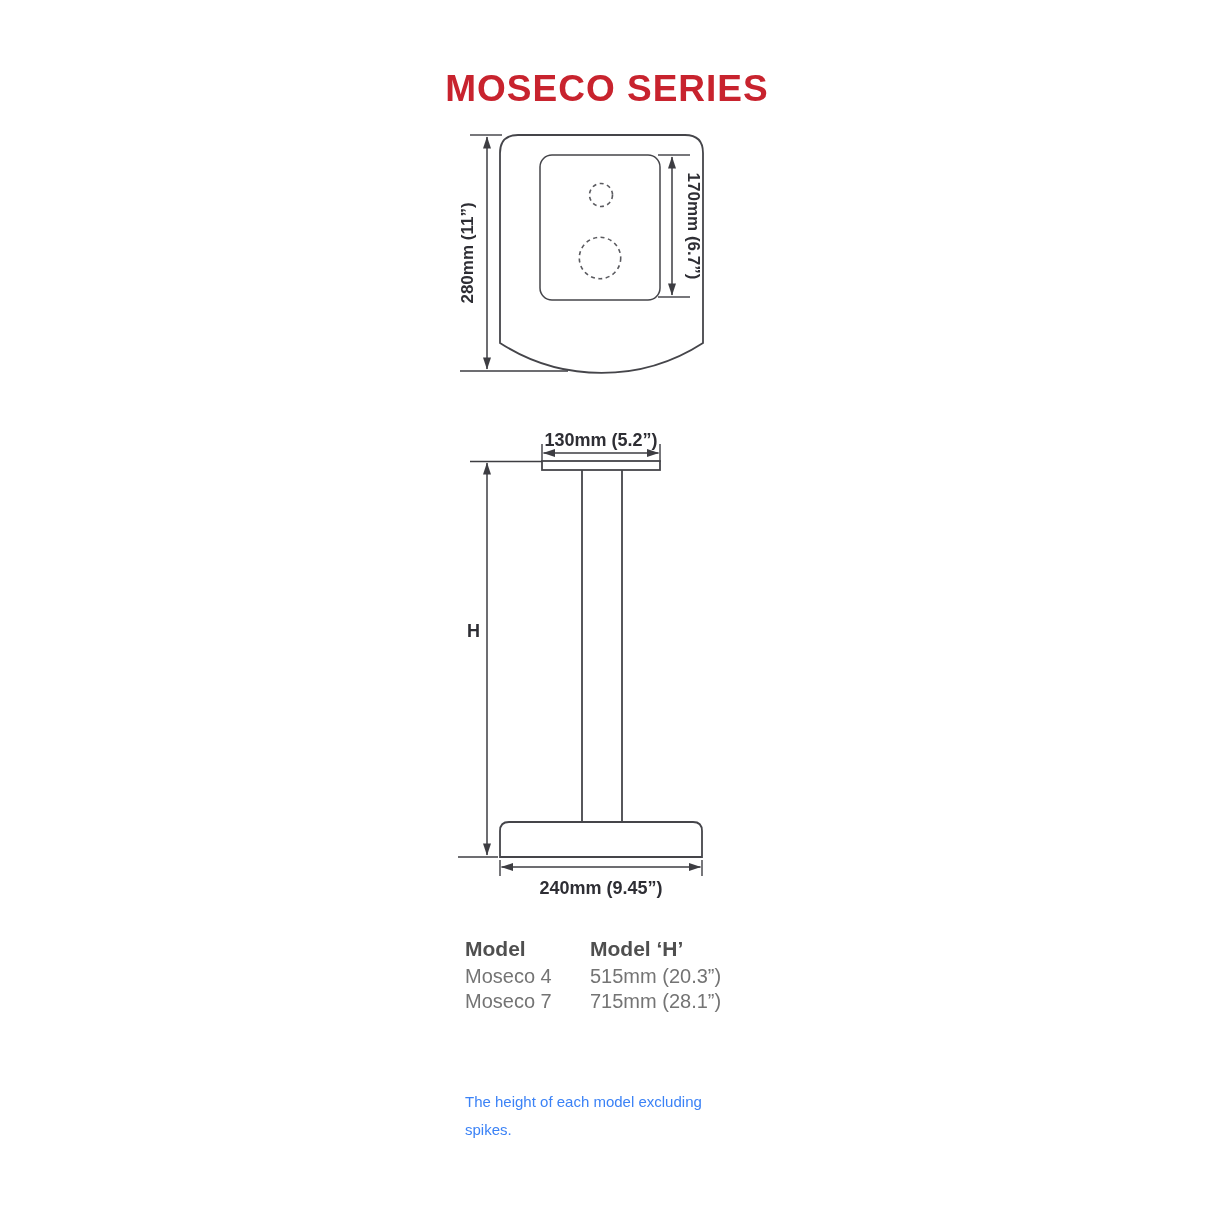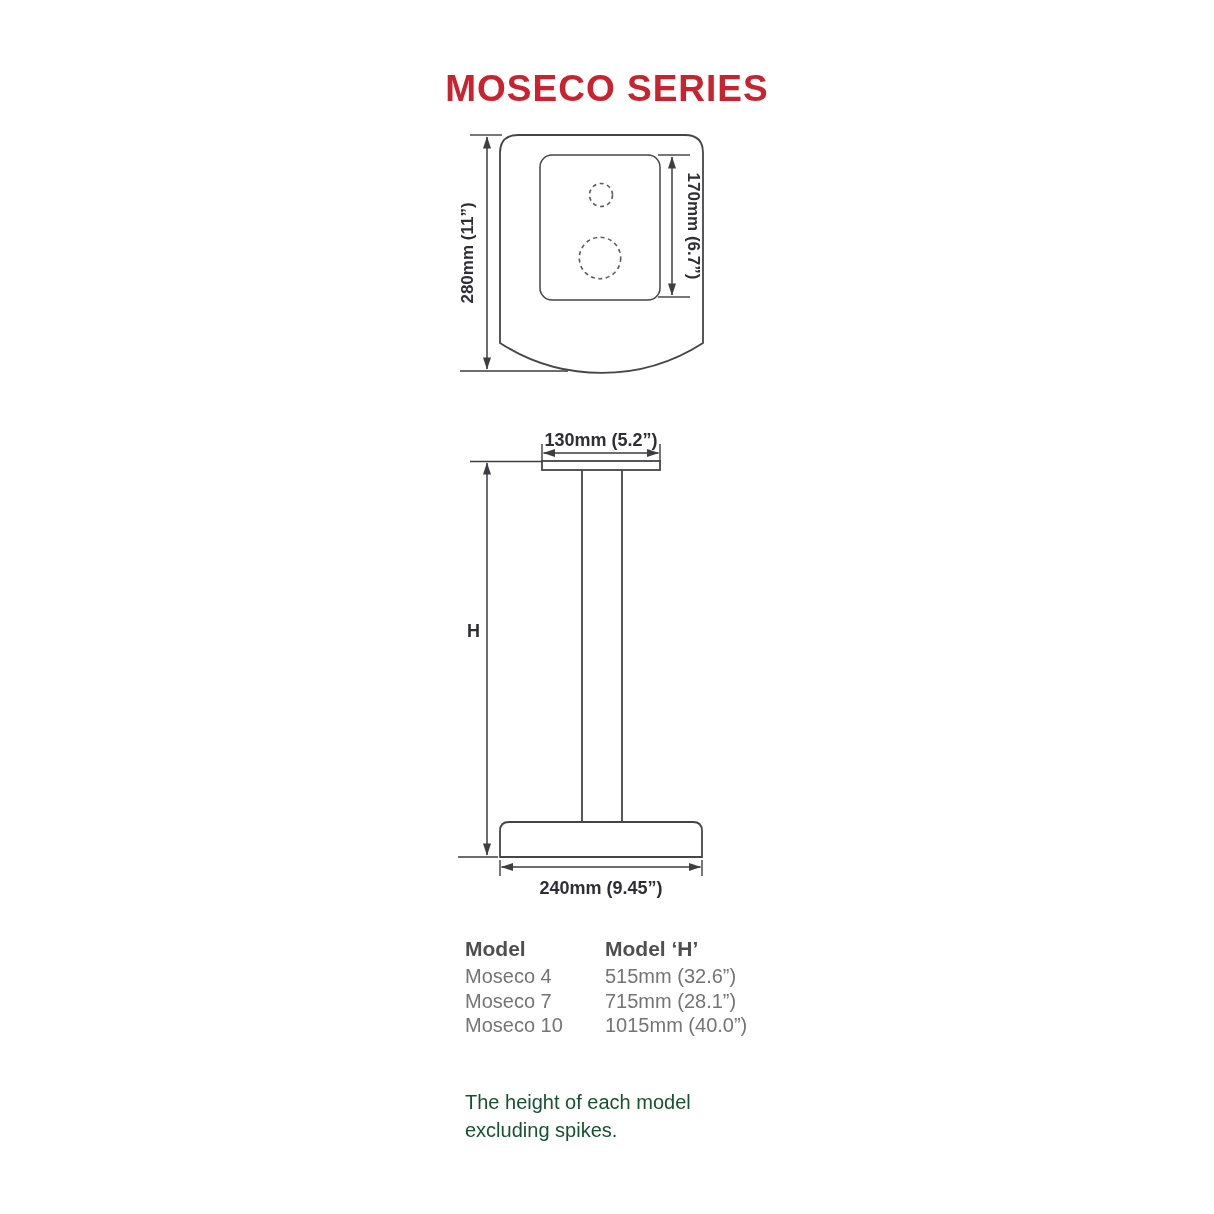--- a/index.html
+++ b/index.html
@@ -33,35 +33,35 @@
   .thin{fill:none;stroke:#45454a;stroke-width:1.5;}
   .dashed{fill:none;stroke:#5a5a5f;stroke-width:1.6;stroke-dasharray:4 3.5;}
   .dimline{stroke:#3d3d42;stroke-width:1.5;}
   .tick{stroke:#3d3d42;stroke-width:1.4;}
   #spec-table{
     position:absolute;
     left:465px; top:936px;
     color:#747474;
     font-size:20px;
   }
-  .trow{display:flex;line-height:24.5px;gap:15px;}
+  .trow{display:flex;line-height:24.5px;}
   .thead{
     font-weight:bold;
     font-size:21px;
     color:#4f4f4f;
     line-height:26px;
     margin-bottom:2px;
   }
   .tcell-model{width:125px;flex:none;}
   #note{
     position:absolute;
     left:465px; top:1088px;
     width:260px;
-    color:#14532d;
-    font-size:20px;
+    color:#3b82f6;
+    font-size:15px;
     line-height:28px;
   }
 </style>
 </head>
 <body>
 
 <div id="page">
 
   <div id="title">MOSECO SERIES</div>
 
@@ -138,27 +138,23 @@
     </g>
   </svg>
 
   <div id="spec-table">
     <div class="trow thead">
       <span class="tcell-model">Model</span>
       <span class="tcell-height">Model ‘H’</span>
     </div>
     <div class="trow">
       <span class="tcell-model">Moseco 4</span>
-      <span class="tcell-height">515mm (32.6”)</span>
+      <span class="tcell-height">515mm (20.3”)</span>
     </div>
     <div class="trow">
       <span class="tcell-model">Moseco 7</span>
       <span class="tcell-height">715mm (28.1”)</span>
-    </div>
-    <div class="trow">
-      <span class="tcell-model">Moseco 10</span>
-      <span class="tcell-height">1015mm (40.0”)</span>
     </div>
   </div>
 
   <div id="note">The height of each model excluding spikes.</div>
 
 </div>
 
 </body></html>

